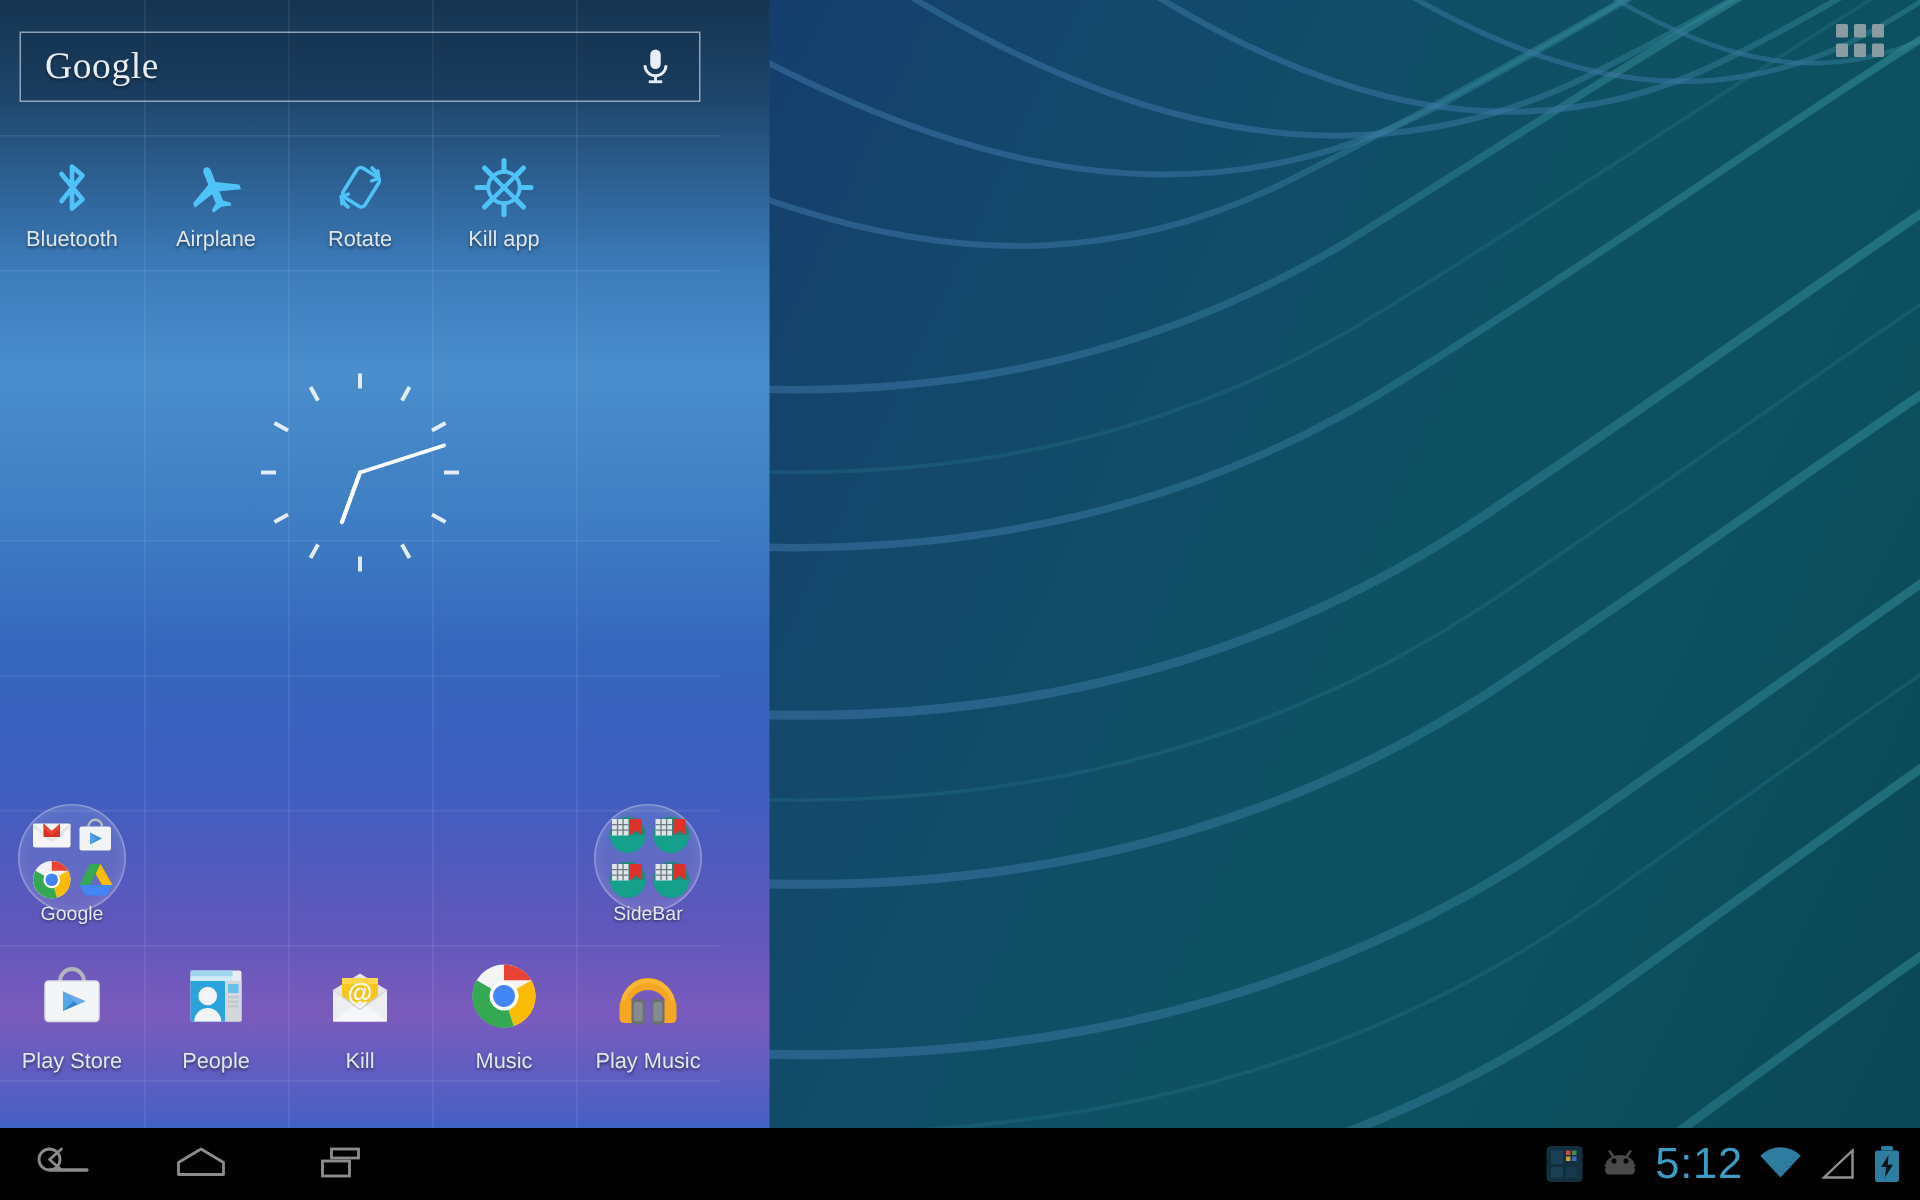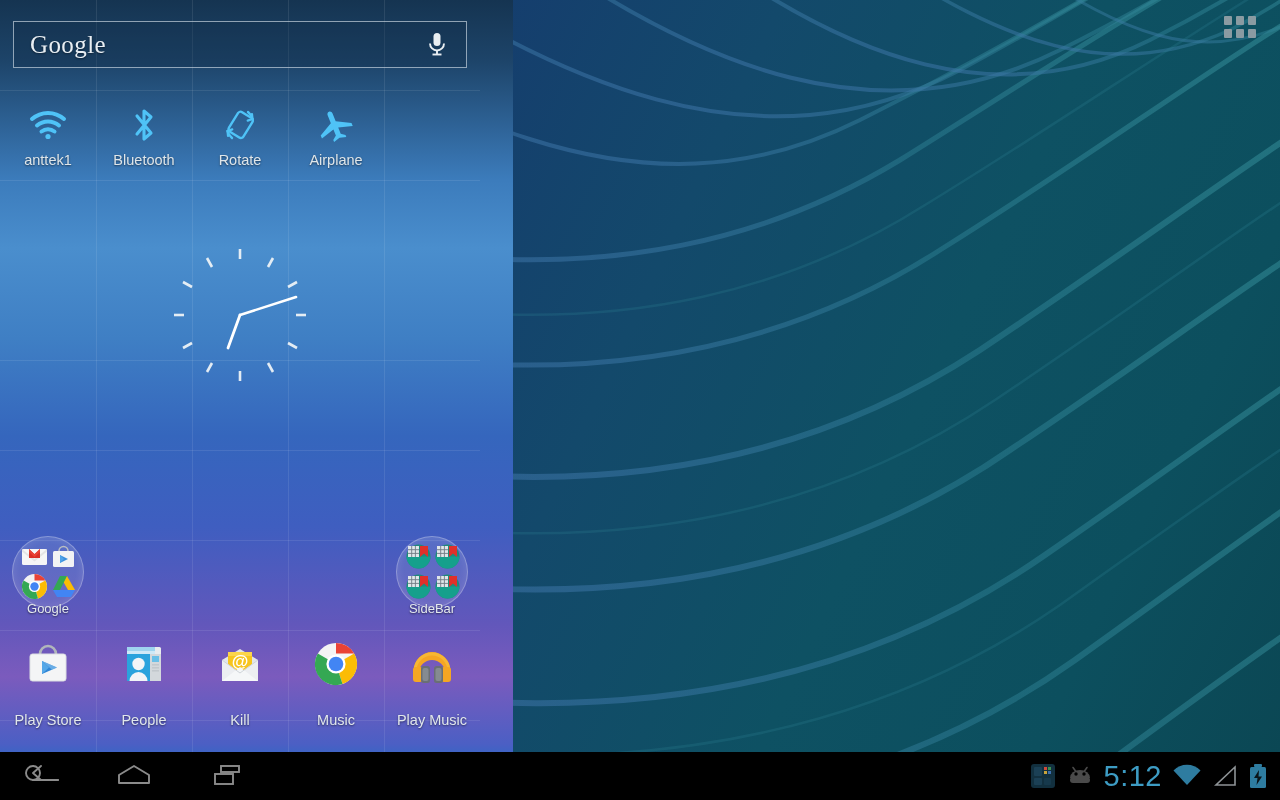--- a/index.html
+++ b/index.html
@@ -103,21 +103,21 @@
   #dock{
     position:absolute; left:0; top:632px; width:480px; height:88px;
     display:flex;
   }
   .dock-item{
     width:96px; display:flex; flex-direction:column; align-items:center;
     padding-top:8px;
   }
   .dock-item .ic{ width:48px; height:48px; }
   .dock-item .lb{
-    margin-top:24px; font-size:14.5px; color:#e1e7ec;
+    margin-top:12px; font-size:14.5px; color:#e1e7ec;
     text-shadow:0 1px 2px rgba(0,0,0,.5);
   }
 
   
   #app-drawer-button{
     position:absolute; right:24px; top:16px;
     width:32px; height:22px;
     display:grid; grid-template-columns:repeat(3,1fr); grid-template-rows:repeat(2,1fr);
     gap:4px;
   }
@@ -191,67 +191,76 @@
         <rect x="7.5" y="1" width="7" height="13" rx="3.5" fill="#e9eef2"></rect>
         <path d="M4 11.5 a7 7 0 0 0 14 0" stroke="#e9eef2" stroke-width="1.9" fill="none"></path>
         <line x1="11" y1="18.5" x2="11" y2="22" stroke="#e9eef2" stroke-width="1.9"></line>
         <line x1="6.5" y1="22.5" x2="15.5" y2="22.5" stroke="#e9eef2" stroke-width="1.9"></line>
       </svg>
     </div>
   </div>
 
   <div id="toggles">
 
-    <div class="toggle">
-      <div class="ic">
-        <svg width="38" height="30" viewBox="0 0 38 30">
-          <g fill="none" stroke="#4fc3f7" stroke-linecap="round">
-            <path d="M3 9  a24 24 0 0 1 32 0" stroke-width="4"></path>
-            <path d="M8 15.5 a17 17 0 0 1 22 0" stroke-width="4"></path>
-            <path d="M12.5 21.5 a11 11 0 0 1 13 0" stroke-width="4"></path>
-          </g>
-          <circle cx="19" cy="26.5" r="2.6" fill="#4fc3f7"></circle>
-        </svg>
-      </div>
-      <div class="lb">anttek1</div>
-    </div>
 
     <div class="toggle">
       <div class="ic">
         <svg width="26" height="38" viewBox="0 0 26 38">
           <path d="M6 10 L20 27 L13 33 L13 5 L20 11 L6 28" fill="none" stroke="#4fc3f7" stroke-width="3.1" stroke-linejoin="round" stroke-linecap="round"></path>
         </svg>
       </div>
       <div class="lb">Bluetooth</div>
+    </div>
+
+    <div class="toggle">
+      <div class="ic">
+        <svg width="40" height="36" viewBox="0 0 40 36">
+          <g transform="rotate(-22 20 18)">
+            <path d="M18.5 3 c1.6 0 2.6 1.3 2.6 3.1 l0 8.3 l14 7.6 l0 3.3 l-14 -4.1 l0 6.6 l4 3 l0 2.2 l-6.6 -1.8 l-6.6 1.8 l0 -2.2 l4 -3 l0 -6.6 l-14 4.1 l0 -3.3 l14 -7.6 l0 -8.3 c0 -1.8 1 -3.1 2.6 -3.1 z" fill="#4fc3f7"></path>
+          </g>
+        </svg>
+      </div>
+      <div class="lb">Airplane</div>
     </div>
 
     <div class="toggle">
       <div class="ic">
         <svg width="38" height="38" viewBox="0 0 38 38">
           <rect x="11" y="7" width="17" height="23" rx="3" transform="rotate(32 19 19)" fill="none" stroke="#4fc3f7" stroke-width="2.4"></rect>
           <path d="M27 6 a13 13 0 0 1 4.5 7" stroke="#4fc3f7" stroke-width="2.4" fill="none" stroke-linecap="round"></path>
           <path d="M31.5 13 l-0.5 -5 M31.5 13 l-4.8 1.6" stroke="#4fc3f7" stroke-width="2.2" fill="none" stroke-linecap="round"></path>
           <path d="M11 32 a13 13 0 0 1 -4.5 -7" stroke="#4fc3f7" stroke-width="2.4" fill="none" stroke-linecap="round"></path>
           <path d="M6.5 25 l0.5 5 M6.5 25 l4.8 -1.6" stroke="#4fc3f7" stroke-width="2.2" fill="none" stroke-linecap="round"></path>
         </svg>
       </div>
       <div class="lb">Rotate</div>
     </div>
 
     <div class="toggle">
       <div class="ic">
-        <svg width="40" height="36" viewBox="0 0 40 36">
-          <g transform="rotate(-22 20 18)">
-            <path d="M18.5 3 c1.6 0 2.6 1.3 2.6 3.1 l0 8.3 l14 7.6 l0 3.3 l-14 -4.1 l0 6.6 l4 3 l0 2.2 l-6.6 -1.8 l-6.6 1.8 l0 -2.2 l4 -3 l0 -6.6 l-14 4.1 l0 -3.3 l14 -7.6 l0 -8.3 c0 -1.8 1 -3.1 2.6 -3.1 z" fill="#4fc3f7"></path>
-          </g>
-        </svg>
-      </div>
-      <div class="lb">Airplane</div>
-    </div>
-
+        <svg width="40" height="40" viewBox="0 0 40 40">
+          <g stroke="#4fc3f7" stroke-width="3.4" stroke-linecap="round">
+            <line x1="20" y1="2" x2="20" y2="9"></line>
+            <line x1="20" y1="31" x2="20" y2="38"></line>
+            <line x1="2" y1="20" x2="9" y2="20"></line>
+            <line x1="31" y1="20" x2="38" y2="20"></line>
+            <line x1="7" y1="7" x2="11.5" y2="11.5"></line>
+            <line x1="28.5" y1="28.5" x2="33" y2="33"></line>
+            <line x1="33" y1="7" x2="28.5" y2="11.5"></line>
+            <line x1="11.5" y1="28.5" x2="7" y2="33"></line>
+          </g>
+          <circle cx="20" cy="20" r="10.5" fill="none" stroke="#4fc3f7" stroke-width="2.6"></circle>
+          <g stroke="#4fc3f7" stroke-width="2.8" stroke-linecap="round">
+            <line x1="13.5" y1="13.5" x2="26.5" y2="26.5"></line>
+            <line x1="26.5" y1="13.5" x2="13.5" y2="26.5"></line>
+          </g>
+        </svg>
+      </div>
+      <div class="lb">Kill app</div>
+    </div>
   </div>
 
   <div id="clock-widget">
     <svg width="150" height="150" viewBox="0 0 150 150">
       <g stroke="#f2f6f8" stroke-width="2.6" stroke-linecap="butt" opacity=".92">
         <line x1="75" y1="9" x2="75" y2="19"></line>
         <line x1="108" y1="18" x2="103" y2="27"></line>
         <line x1="132" y1="42" x2="123" y2="47"></line>
         <line x1="141" y1="75" x2="131" y2="75"></line>
         <line x1="132" y1="108" x2="123" y2="103"></line>

